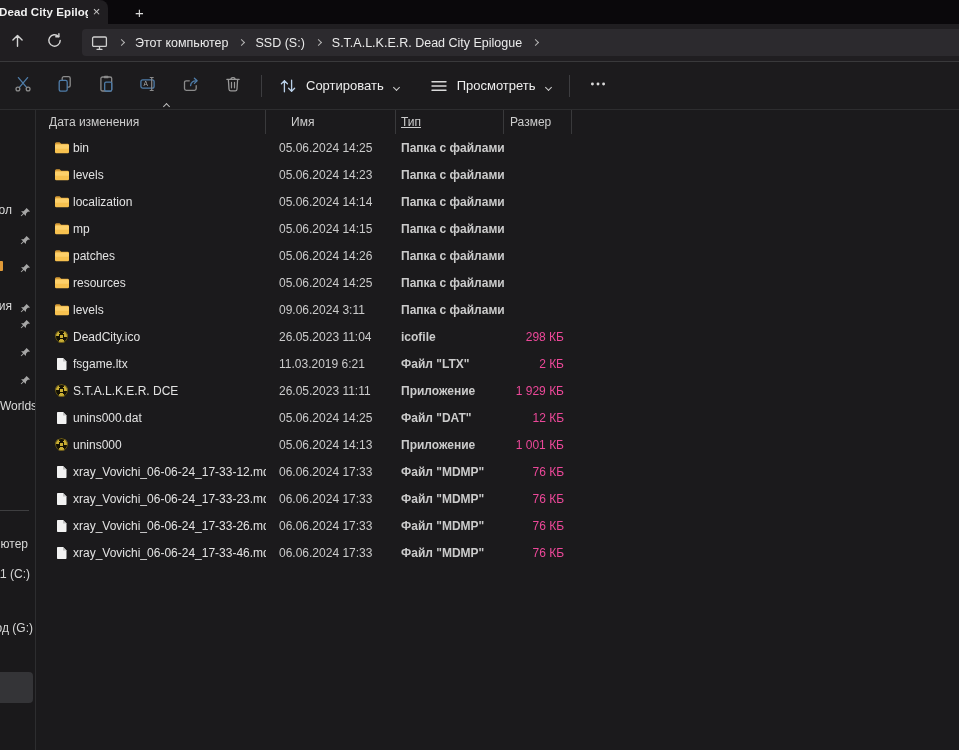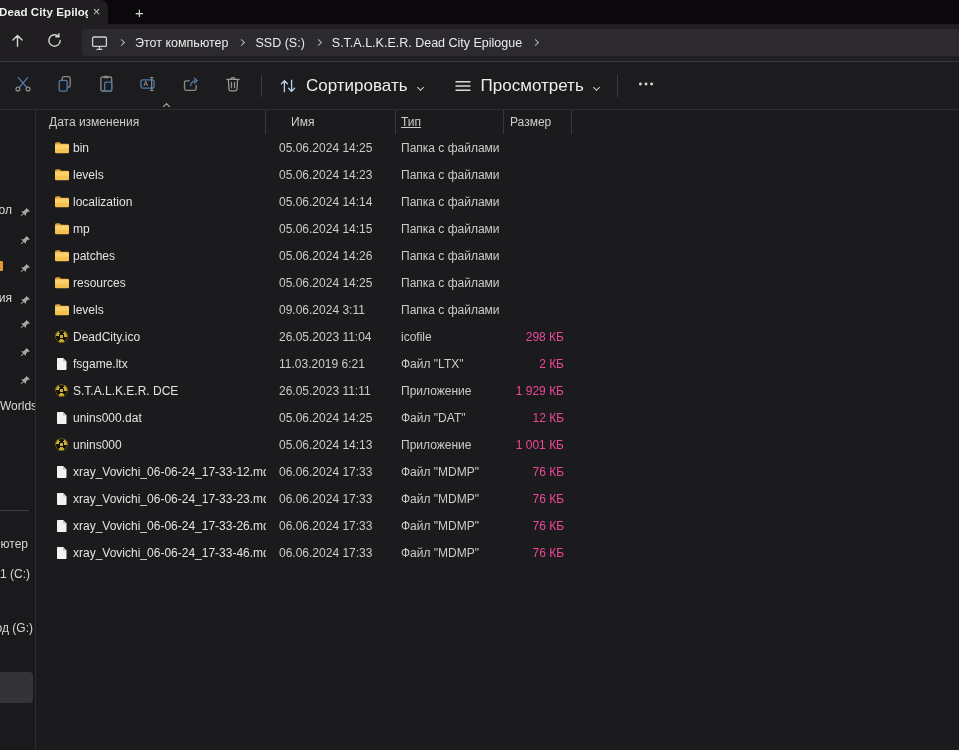--- a/index.html
+++ b/index.html
@@ -27,41 +27,41 @@
   .addressbar { margin-left:13px; flex:1; height:27px; background:#2c2a2e; border-radius:4px 0 0 4px; display:flex; align-items:center; padding-left:9px; overflow:hidden; }
   .crumb { font-size:12.5px; color:#eaeaea; white-space:nowrap; }
   .chev { width:5px; height:5px; border-right:1.4px solid #b5b5b5; border-top:1.4px solid #b5b5b5; transform:rotate(45deg); margin:0 11px; flex-shrink:0; }
   .chev.down { transform:rotate(135deg); margin:3px 2px 0 2px; border-color:#cfcfcf; }
   .chev.up-sort { position:absolute; left:117px; top:-6px; border-color:#bdbdbd; transform:rotate(-45deg); }
 
   
   .toolbar { height:49px; background:#1c1b1d; border-top:1px solid #39393b; border-bottom:1px solid #2d2d2f; display:flex; align-items:center; padding-left:2px; flex-shrink:0; }
   .tbtn { width:42px; height:34px; display:flex; align-items:center; justify-content:center; border-radius:4px; flex-shrink:0; }
   .tdiv { width:1px; height:22px; background:#3d3d40; margin:0 7px; flex-shrink:0; }
-  .tbtn-label { display:flex; align-items:center; gap:8px; padding:0 9px; height:34px; border-radius:4px; font-size:17px; color:#ededed; white-space:nowrap; flex-shrink:0;justify-content:flex-end; }
+  .tbtn-label { display:flex; align-items:center; gap:8px; padding:0 9px; height:34px; border-radius:4px; font-size:13px; color:#ededed; white-space:nowrap; flex-shrink:0;justify-content:flex-end; }
   .tbtn-label + .tbtn-label { margin-left:10px; }
 
   
   .body { flex:1; display:flex; min-height:0; }
   .sidebar { width:36px; background:#1a191b; border-right:1px solid #2d2d2f; position:relative; flex-shrink:0; }
   .main { flex:1; background:#1b1a1c; position:relative; padding-left:0; }
 
   .listhead { display:grid; grid-template-columns:230px 130px 108px 68px; height:24px; position:relative; }
   .hcell { font-size:12px; color:#cdcdcd; display:flex; align-items:center; border-right:1px solid #39393b; }
   .hcell.h-name { padding-left:25px; }
   .hcell.h-date { padding-left:13px; }
   .hcell.h-type { padding-left:5px;text-decoration:underline; }
   .hcell.h-size { padding-left:6px; }
 
   .rows {}
   .row { display:grid; grid-template-columns:230px 130px 108px 68px; height:27px; align-items:center; font-size:12px; }
   .c-name { display:flex; align-items:center; padding-left:18px; color:#e2e2e2; white-space:nowrap; overflow:hidden; }
   .ficon { width:15px; height:14px; display:flex; align-items:center; justify-content:center; margin-right:4px; flex-shrink:0; }
   .c-date { padding-left:13px; color:#cbcbcb; white-space:nowrap; }
-  .c-type { padding-left:5px; color:#cbcbcb; white-space:nowrap; }
+  .c-type { padding-left:5px; color:#cbcbcb; white-space:nowrap;font-weight:bold; }
   .c-size { text-align:right; padding-right:8px; color:#ec4899; white-space:nowrap; }
 
   .icon-rad { display:inline-block; width:13px; height:13px; border-radius:50%;
     background:
       radial-gradient(circle,#c9ae35 0 1.5px,#141104 1.5px 3px,transparent 3px),
       conic-gradient(from -30deg,#141104 0 60deg,#c9ae35 60deg 120deg,#141104 120deg 180deg,#c9ae35 180deg 240deg,#141104 240deg 300deg,#c9ae35 300deg 360deg);
     box-shadow:inset 0 0 0 1px #6e5e18; }
 
   
   .pin-row { position:absolute; left:0; width:35px; height:17px; }
@@ -220,21 +220,21 @@
           <span class="pin"><svg width="11" height="11" viewBox="0 0 16 16">
               <path d="M9.6 1.3l5.1 5.1-3.3.5-2.5 2.5-.4 3.7-3-3L2 13.6l-1-1 3.5-3.4-3-3L5.2 6l2.5-2.5z" fill="#a6a6a6"></path>
             </svg></span>
         </div>
         <div class="pin-row" style="top: 148px;">
           <span class="sliver"></span>
           <span class="pin"><svg width="11" height="11" viewBox="0 0 16 16">
               <path d="M9.6 1.3l5.1 5.1-3.3.5-2.5 2.5-.4 3.7-3-3L2 13.6l-1-1 3.5-3.4-3-3L5.2 6l2.5-2.5z" fill="#a6a6a6"></path>
             </svg></span>
         </div>
-        <div class="pin-row" style="top: 180px;">
+        <div class="pin-row" style="top: 188px;">
           <span class="frag">ия</span>
           <span class="pin"><svg width="11" height="11" viewBox="0 0 16 16">
               <path d="M9.6 1.3l5.1 5.1-3.3.5-2.5 2.5-.4 3.7-3-3L2 13.6l-1-1 3.5-3.4-3-3L5.2 6l2.5-2.5z" fill="#a6a6a6"></path>
             </svg></span>
         </div>
         <div class="pin-row" style="top: 204px;">
           <span class="pin"><svg width="11" height="11" viewBox="0 0 16 16">
               <path d="M9.6 1.3l5.1 5.1-3.3.5-2.5 2.5-.4 3.7-3-3L2 13.6l-1-1 3.5-3.4-3-3L5.2 6l2.5-2.5z" fill="#a6a6a6"></path>
             </svg></span>
         </div>

